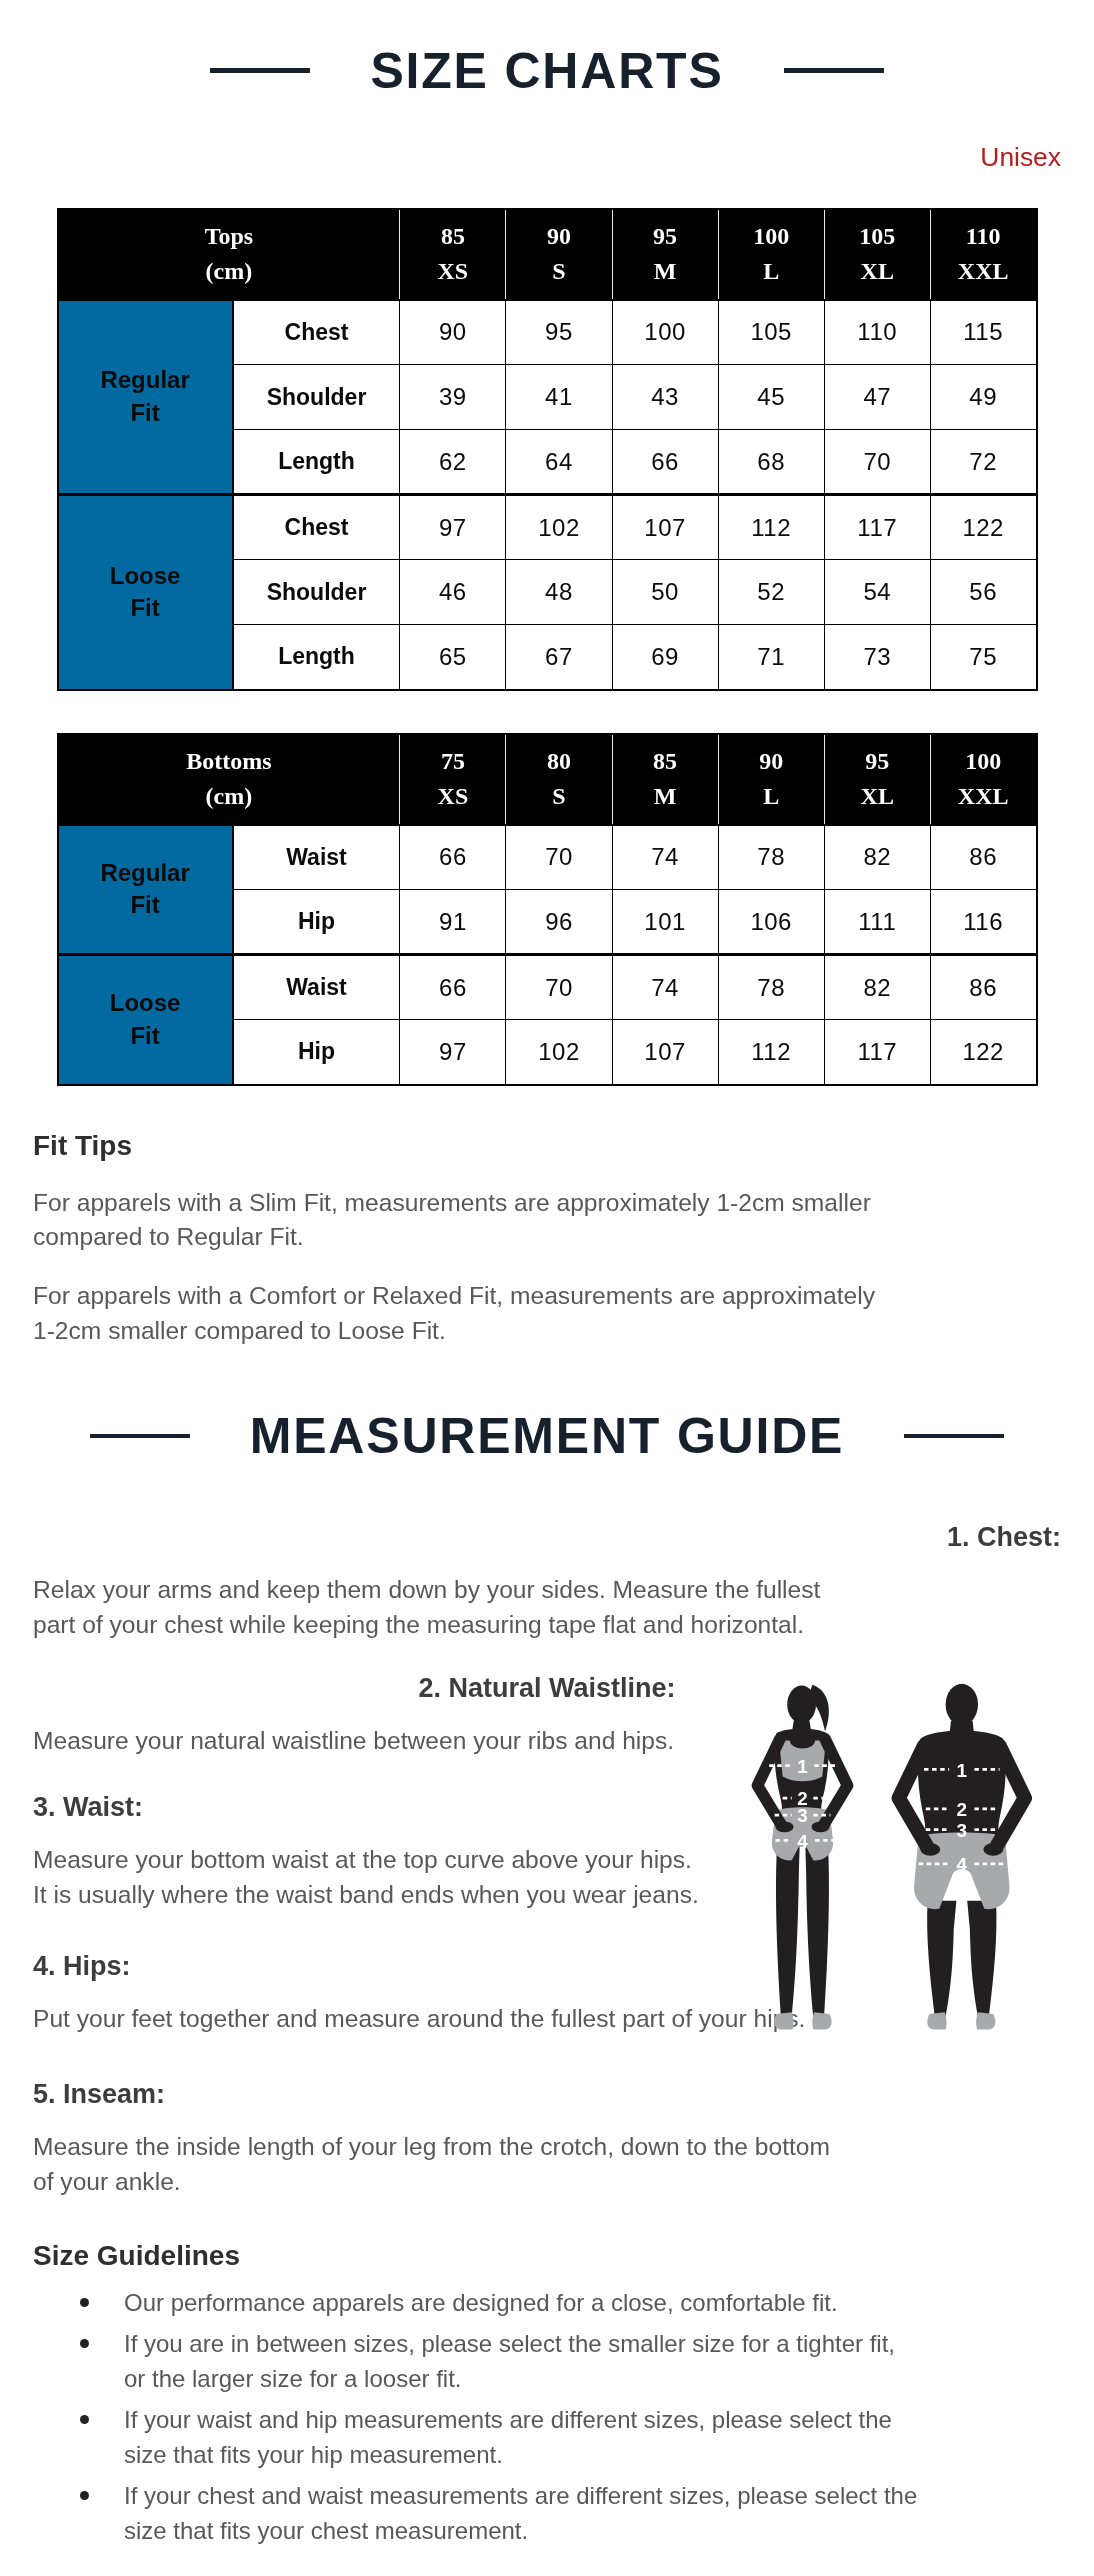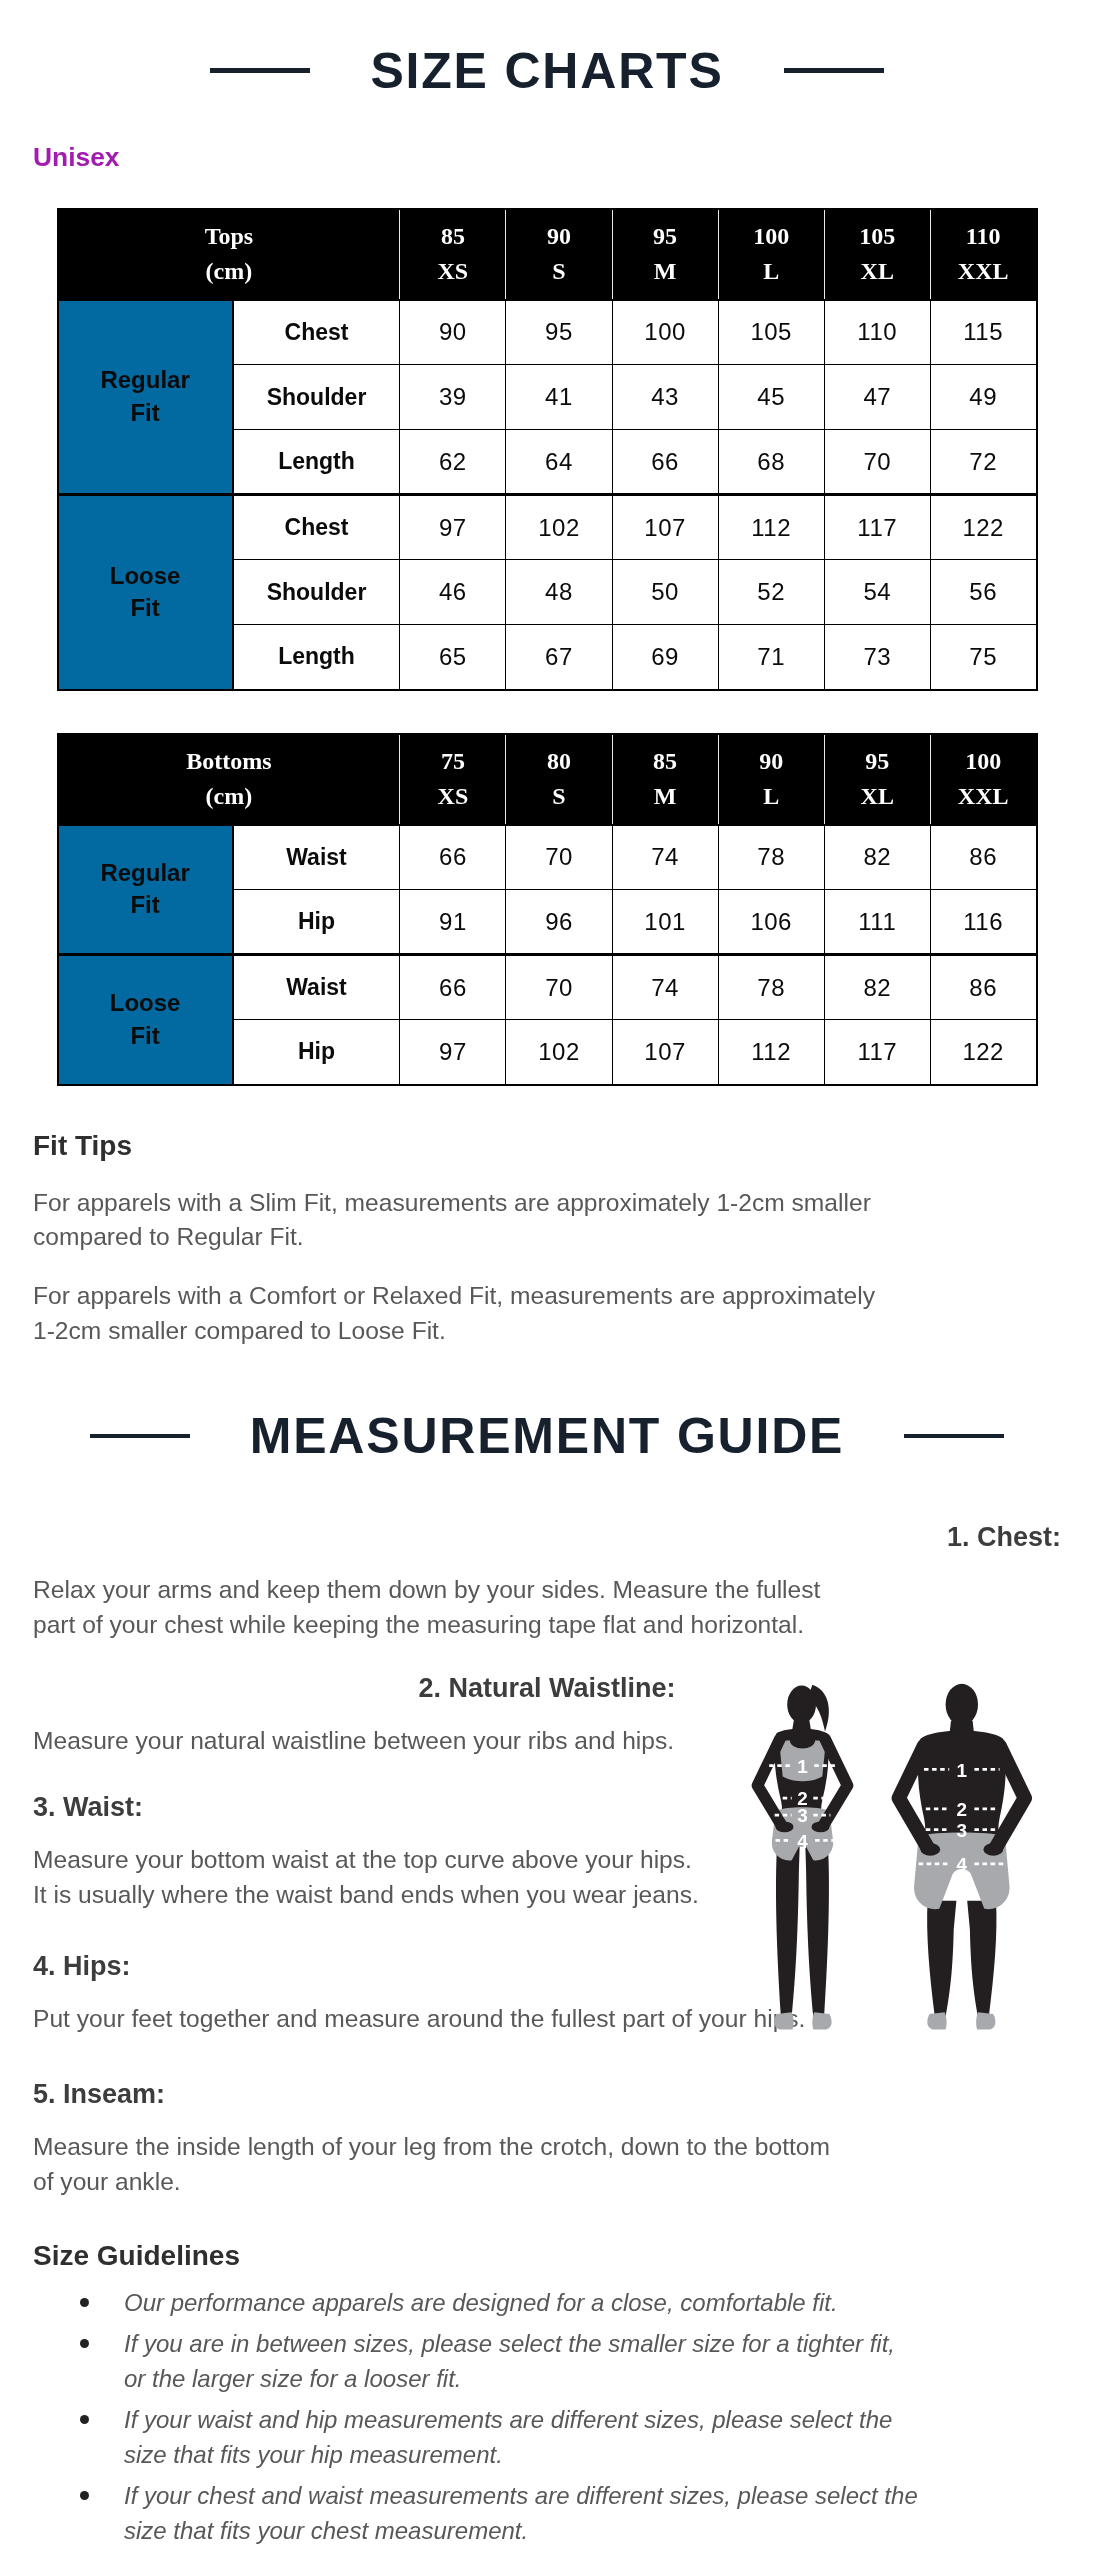--- a/index.html
+++ b/index.html
@@ -15,21 +15,21 @@
   .title-row {
     display:flex; align-items:center; justify-content:center;
     gap:60px; margin-top:5.5px;
   }
   .title-row h1 {
     font-size:50px; font-weight:700; letter-spacing:1.8px;
     color:#16212d; white-space:nowrap;
   }
   .dash { width:100px; height:4.6px; background:#16212d; flex:0 0 auto; }
 
-  .subtitle { text-align:left; font-size:26.4px; font-weight:700; color:#a21caf; margin-top:42px; }
+  .subtitle { text-align:right; font-size:26.4px; font-weight:400; color:#b91c1c; margin-top:42px; }
 
   
   .size-table {
     width:981px; margin:35px auto 0;
     border-collapse:collapse; border:2.7px solid #000;
     table-layout:fixed;
   }
   .size-table col.c-fit    { width:175px; }
   .size-table col.c-label  { width:167px; }
   .size-table col.c-size   { width:106px; }
@@ -78,21 +78,21 @@
     width:306px; height:361px;
   }
   .figure svg { width:100%; height:100%; display:block; }
   .marker-num {
     font-family:"Liberation Sans","DejaVu Sans",sans-serif;
     font-weight:700; fill:#fff;
   }
 
   
   .guidelines { margin-top:40px; }
-  .guidelines ul { list-style:none; margin-top:14.6px;font-style:italic; }
+  .guidelines ul { list-style:none; margin-top:14.6px; }
   .guidelines li {
     position:relative; padding-left:91px; font-size:24px; color:#58585b;
     line-height:1.45; white-space:pre-line; margin-bottom:6.4px;
   }
   .guidelines li::before {
     content:""; position:absolute; left:47px; top:12px;
     width:9px; height:9px; border-radius:50%; background:#222;
   }
 </style>
 </head>

